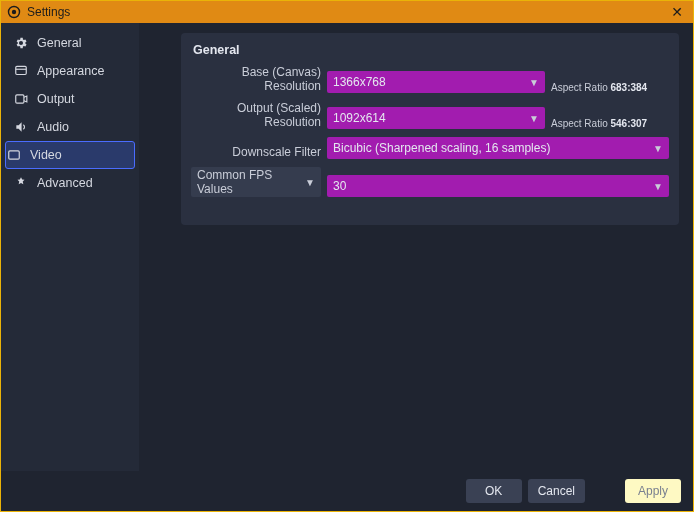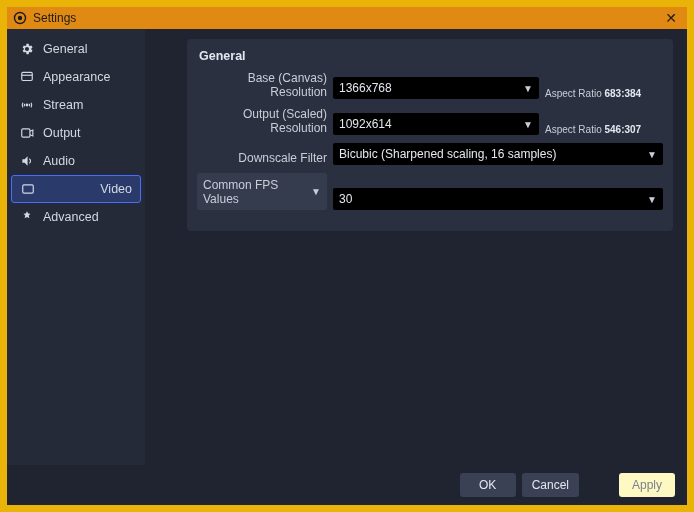--- a/index.html
+++ b/index.html
@@ -1,37 +1,37 @@
 <!DOCTYPE html>
 <html><head>
 <meta charset="utf-8">
 <style>
   * { box-sizing: border-box; margin: 0; padding: 0; }
   html, body { width: 694px; height: 512px; font-family: "Segoe UI", Arial, sans-serif; font-size: 12px; background: #0f0f0f; overflow: hidden; }
-  .window { width: 694px; height: 512px; background: #1c2029; display: flex; flex-direction: column; border: 7px solid #eab308; }
+  .window { width: 694px; height: 512px; background: #1c2029; display: flex; flex-direction: column; border: 1px solid #eab308; }
   .titlebar { height: 22px; background: #e08a14; display: flex; align-items: center; padding: 0 6px; color: #1c1c1c; }
   .titlebar .icon { width: 14px; height: 14px; margin-right: 6px; display: inline-flex; align-items: center; justify-content: center; }
   .titlebar .title { font-size: 12px; color: #1c1c1c; }
   .titlebar .spacer { flex: 1; }
   .titlebar .close { font-size: 14px; color: #1c1c1c; cursor: pointer; padding: 0 4px; }
   .body { flex: 1; display: flex; background: #1f2430; gap: 32px; }
   .sidebar { width: 138px; background: #242a38; padding: 6px 0; }
   .side-item { display: flex; align-items: center; gap: 8px; padding: 6px 12px; color: #d5d8e0; cursor: pointer; font-size: 12.5px; }
   .side-item .sicon { width: 16px; height: 16px; display: inline-flex; align-items: center; justify-content: center; color: #d5d8e0; }
-  .side-item.selected { background: #2a3a6b; border: 1px solid #4a6cff; border-radius: 3px; margin: 0 4px; padding: 5px 8px; justify-content: space-between; }
+  .side-item.selected { background: #2a3a6b; border: 1px solid #4a6cff; border-radius: 3px; margin: 0 4px; padding: 5px 0; }
   .main { flex: 1; display: flex; flex-direction: column; padding: 10px 14px 10px 10px; }
   .panel { background: #2a3040; border-radius: 4px; padding: 10px 10px 16px 10px; height: 192px; }
   .panel-title { color: #e4e7ef; font-weight: 600; font-size: 12.5px; margin-bottom: 8px; padding-left: 2px; }
   .form-row { display: flex; align-items: flex-end; gap: 6px; margin-bottom: 8px; }
   .form-label { width: 130px; text-align: right; color: #c9cdd8; font-size: 12px; }
-  .combo { flex: 1; height: 22px; background: #000000; border-radius: 2px; display: flex; align-items: center; padding: 0 6px; color: #e4e7ef; font-size: 12px; position: relative; cursor: pointer; }
+  .combo { flex: 1; height: 22px; background: #a21caf; border-radius: 2px; display: flex; align-items: center; padding: 0 6px; color: #e4e7ef; font-size: 12px; position: relative; cursor: pointer; }
   .combo .caret { margin-left: auto; font-size: 10px; color: #c9cdd8; }
   .aspect { width: 118px; color: #c9cdd8; font-size: 10px; white-space: nowrap; }
   .aspect b { color: #e4e7ef; font-weight: 600; }
-  .fps-row .form-label-combo { width: 130px; height: 37px; background: #353c4e; border-radius: 2px; display: flex; align-items: center; justify-content: flex-end; padding: 0 6px; color: #c9cdd8; gap:6px;}
+  .fps-row .form-label-combo { width: 130px; height: 30px; background: #353c4e; border-radius: 2px; display: flex; align-items: center; justify-content: flex-end; padding: 0 6px; color: #c9cdd8; gap:6px;}
   .fps-row .form-label-combo .caret{font-size:10px;}
   .footer { height: 40px; display: flex; align-items: center; justify-content: flex-end; gap: 6px; padding: 0 12px; background: #1f2430; }
   .btn { min-width: 56px; height: 24px; background: #3a4154; color: #e4e7ef; border-radius: 3px; display: inline-flex; align-items: center; justify-content: center; font-size: 12px; cursor: pointer; padding:0 10px;text-align:center; }
   .btn.disabled { color: #7a8090; background: #fef9c3; cursor: default; margin-left: 34px; }
   svg { display: block; }
 </style>
 </head>
 <body>
 
 <div class="window">
@@ -62,29 +62,20 @@
       <div class="side-item">
         <span class="sicon">
           <svg width="14" height="14" viewBox="0 0 24 24" fill="none" stroke="currentColor" stroke-width="2">
               <rect x="3" y="4" width="18" height="14" rx="2"></rect>
               <path d="M3 9h18"></path>
             </svg>
         </span>
         <span>Appearance</span>
       </div>
 
-      <div class="side-item">
-        <span class="sicon">
-          <svg width="14" height="14" viewBox="0 0 24 24" fill="none" stroke="currentColor" stroke-width="2">
-              <path d="M5 8a8 8 0 000 8M8 10a4 4 0 000 4M19 8a8 8 0 010 8M16 10a4 4 0 010 4"></path>
-              <circle cx="12" cy="12" r="1.5" fill="currentColor"></circle>
-            </svg>
-        </span>
-        <span>Stream</span>
-      </div>
 
       <div class="side-item">
         <span class="sicon">
           <svg width="14" height="14" viewBox="0 0 24 24" fill="none" stroke="currentColor" stroke-width="2">
               <rect x="3" y="5" width="14" height="14" rx="2"></rect>
               <path d="M17 9l5-2v10l-5-2"></path>
             </svg>
         </span>
         <span>Output</span>
       </div>

